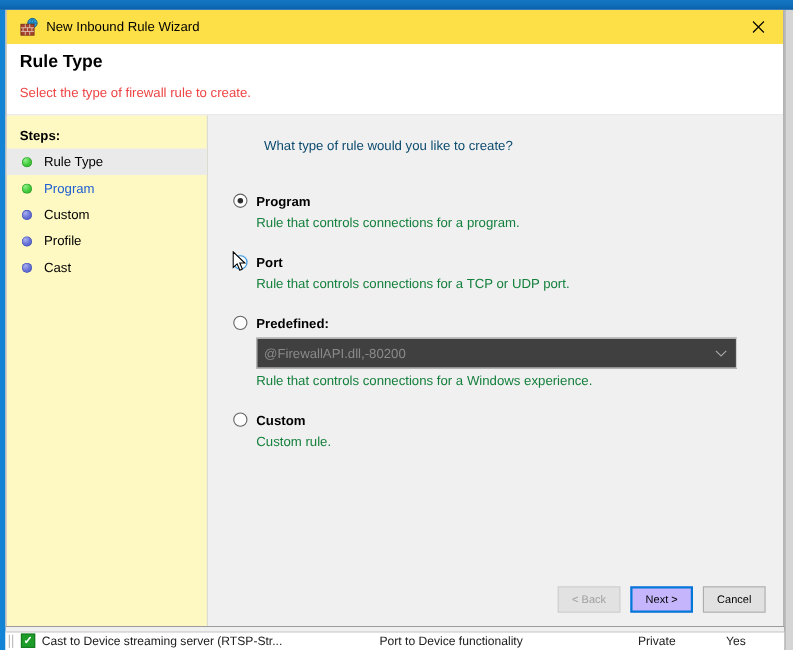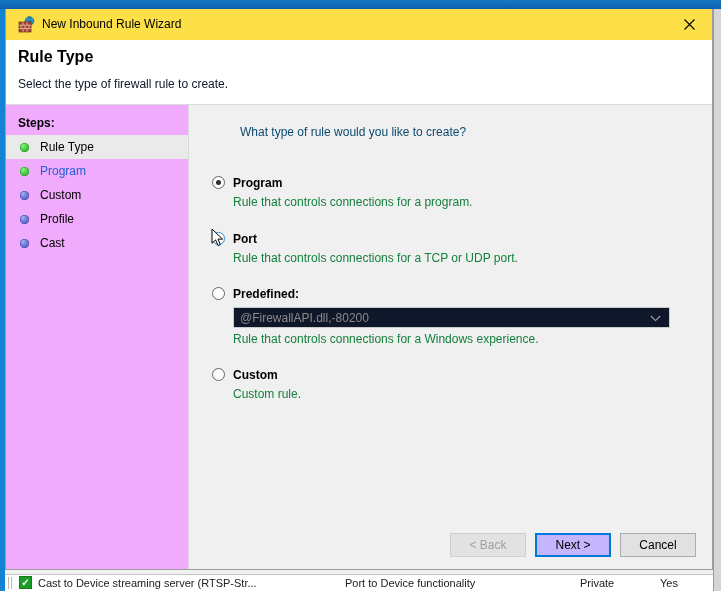--- a/index.html
+++ b/index.html
@@ -153,35 +153,35 @@
     position: absolute;
     left: 12px; top: 8px;
     font-size: 16px;
     font-weight: bold;
     color: #000000;
   }
   .header-sub {
     position: absolute;
     left: 12px; top: 37px;
     font-size: 12px;
-    color: #0f172a;
+    color: #ef4444;
   }
 
   .body-area {
     position: relative;
     height: 465px;
     background: #f0f0f0;
   }
 
   
   .steps {
     position: absolute;
     left: 0; top: 0;
     width: 183px; height: 465px;
-    background: #f0abfc;
+    background: #fef9c3;
     border-right: 1px solid #d8d8d8;
     box-sizing: border-box;
   }
   .steps-title {
     position: absolute;
     left: 12px; top: 11px;
     font-size: 12px;
     font-weight: bold;
     color: #000000;
   }
@@ -276,22 +276,22 @@
     color: #15803d;
     line-height: 18px;
   }
 
   .combo {
     position: relative;
     margin-left: 21px;
     margin-top: 3px;
     margin-bottom: 2px;
     width: 437px;
-    height: 21px;
-    background: #0f172a;
+    height: 28px;
+    background: #404040;
     border: 1px solid #cccccc;
     box-sizing: border-box;
     display: flex;
     align-items: center;
   }
   .combo-text {
     font-size: 12px;
     color: #8a8a8a;
     padding-left: 6px;
   }
@@ -305,22 +305,22 @@
   .sep-gap-b { height: 16px; }
 
   
   .btn-bar {
     position: absolute;
     right: 16px; bottom: 13px;
     display: flex;
     gap: 9px;
   }
   .btn {
-    width: 76px; height: 24px;
-    font-size: 12px;
+    width: 57px; height: 24px;
+    font-size: 10px;
     font-family: "Liberation Sans", sans-serif;
     display: flex;
     align-items: center;
     justify-content: center;
     background: #e1e1e1;
     border: 1px solid #adadad;
     box-sizing: border-box;
     color: #000000;
     cursor: default;
   }

